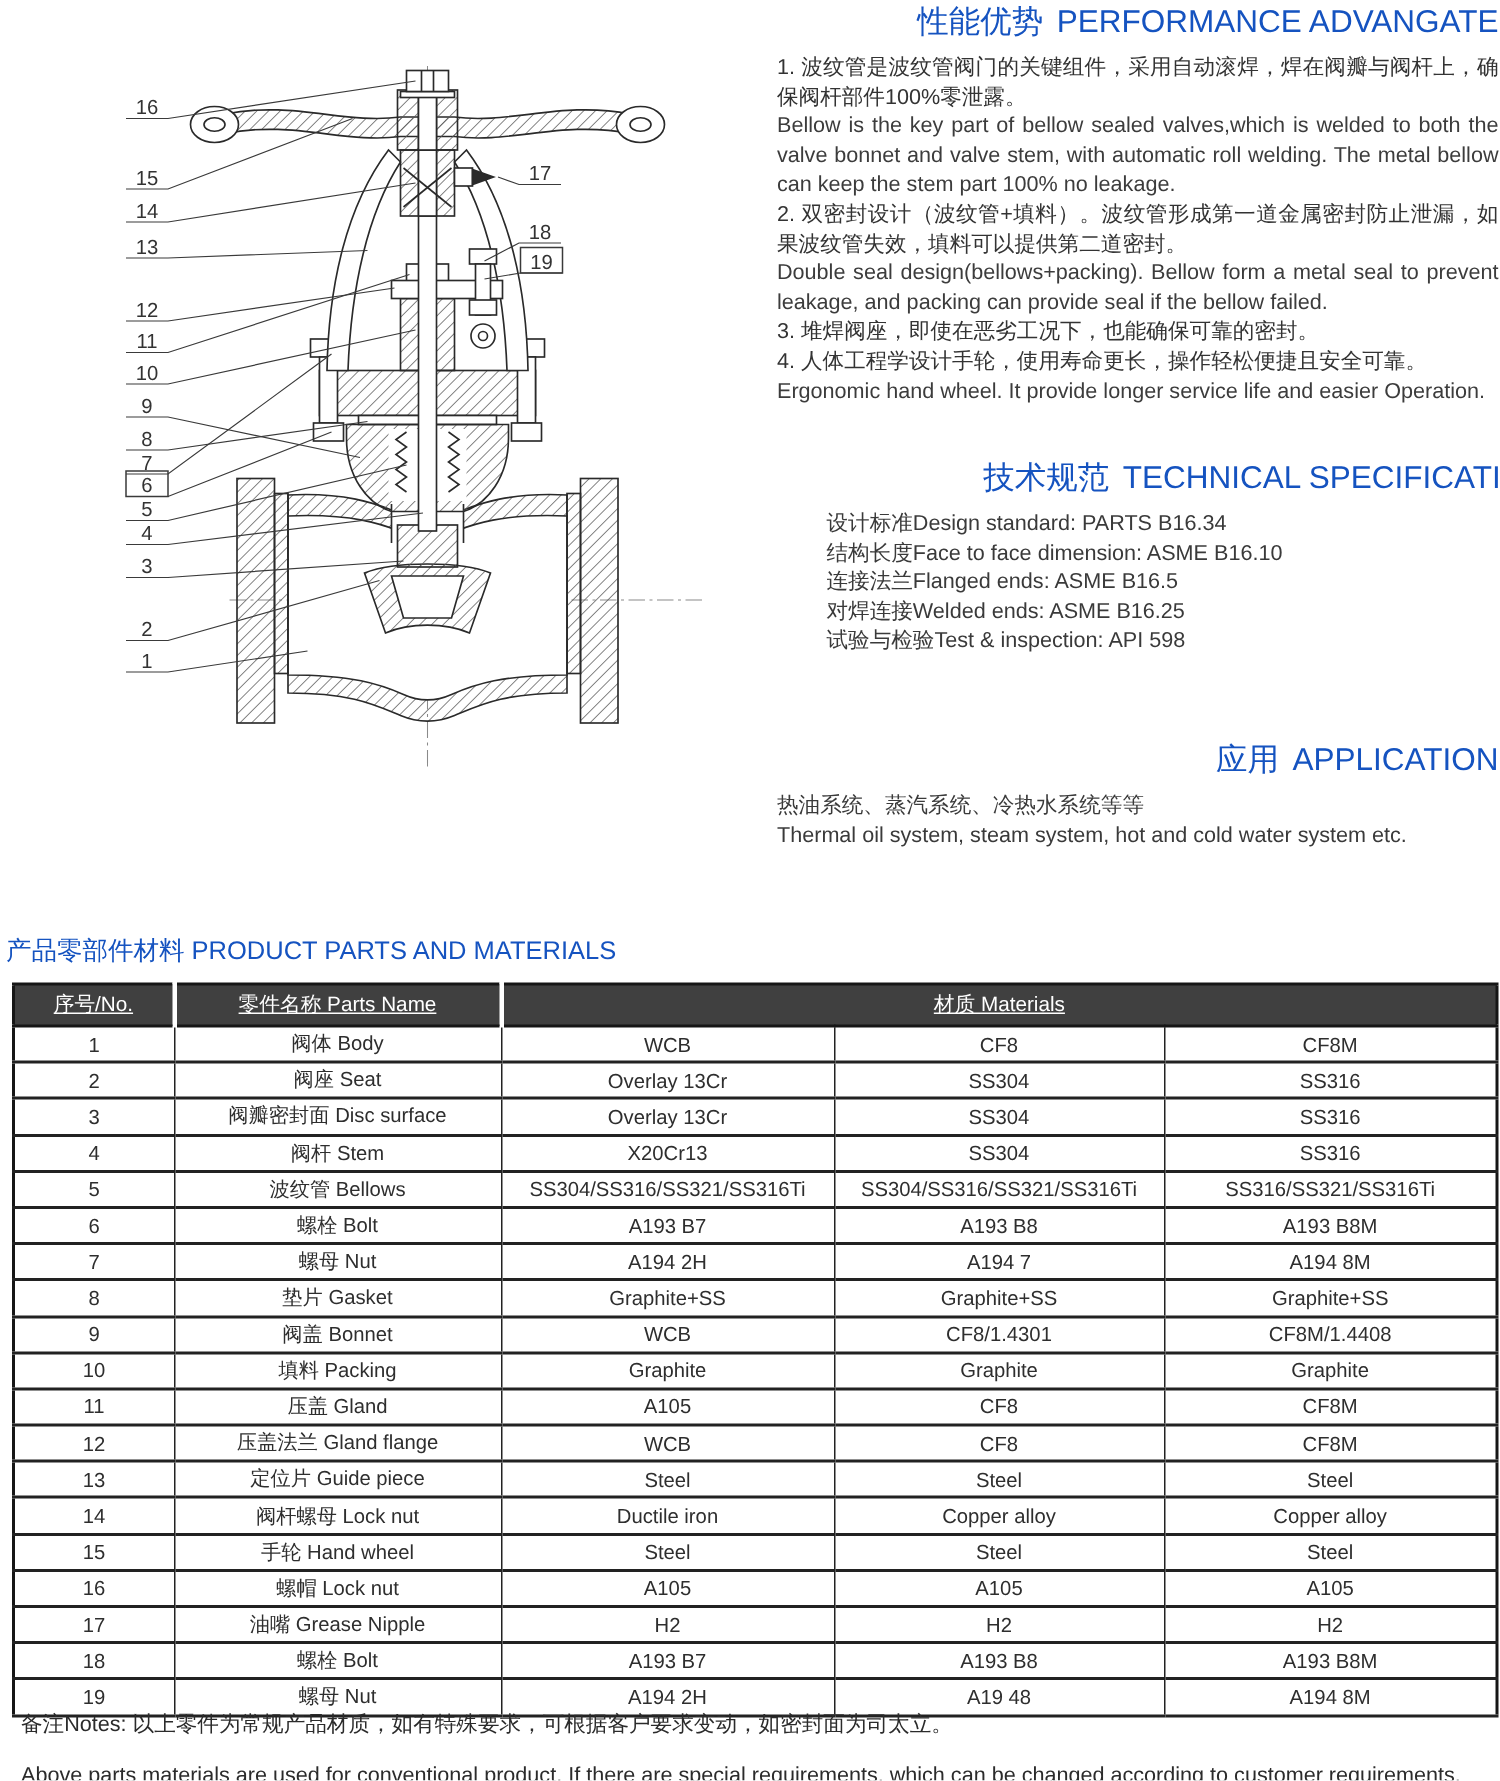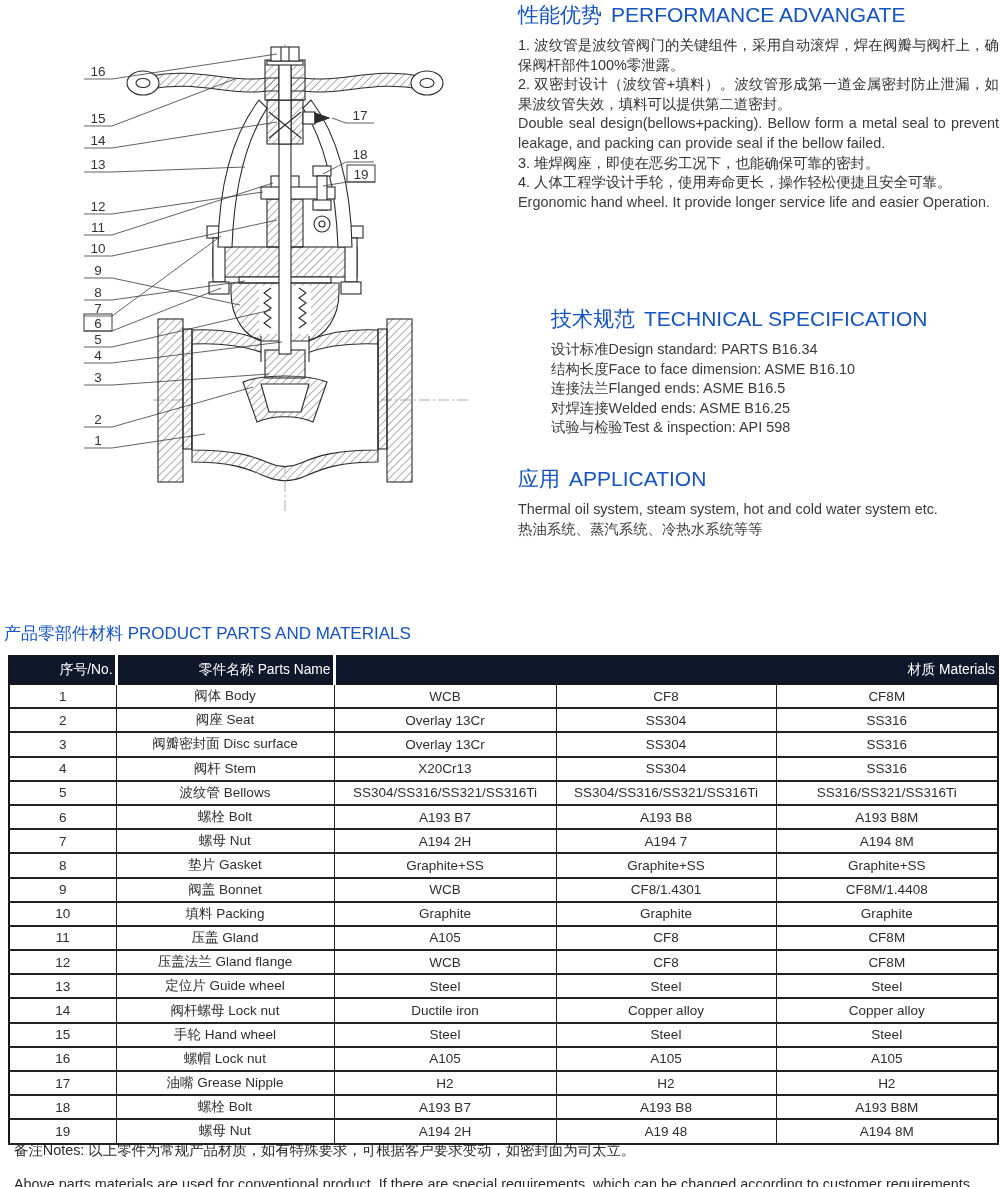--- a/index.html
+++ b/index.html
@@ -8,38 +8,39 @@
     font-family:"Liberation Sans","DejaVu Sans",sans-serif;color:#3a3a3a;
     overflow:hidden;
   }
   
   .drawing{position:absolute;left:55px;top:42px;width:420px;height:492px;}
   
   .right-col{position:absolute;left:518px;top:0;width:481px;height:560px;}
   .sec{position:absolute;left:0;width:100%;}
   .sec-perf{top:2px;}
   .sec-spec{top:306px;margin-left:33px;}
-  .sec-app{top:466px;}
-  .sec-title{margin:0 0 9px 0;font-size:21px;line-height:25px;color:#1553c0;font-weight:500;white-space:nowrap;}
+  .sec-app{top:494px;}
+  .sec-title{margin:0 0 9px 0;font-size:21px;line-height:25px;color:#1553c0;font-weight:500;white-space:nowrap;text-align:right;}
   .sec-title .t-en{margin-left:9px;}
   .sec p{margin:0;font-size:14.4px;line-height:19.6px;}
   .sec p.en{text-align:justify;color:#3c3c3c;}
   .sec p.zh{text-align:justify;color:#333333;}
   .sec-spec p,.sec-app p{text-align:left;}
   
   .parts-title{position:absolute;left:4px;top:621px;font-size:17px;line-height:26px;color:#1553c0;font-weight:500;}
   table.parts-table{
     position:absolute;left:8px;top:655px;width:989px;
     border-collapse:collapse;table-layout:fixed;
     border:2px solid #161616;
   }
   table.parts-table th{
-    background:#0f172a;color:#ffffff;font-size:13.8px;font-weight:500;
+    background:#404040;color:#ffffff;font-size:13.8px;font-weight:500;
     padding:4px 2px;border-top:2px solid #161616;border-bottom:2px solid #161616;
-    text-align:right;
+    text-align:center;
+    text-decoration:underline;
   }
   table.parts-table th + th{border-left:3px solid #ffffff;}
   table.parts-table td{
     border:2px solid #222222;border-left-width:1.5px;border-right-width:1.5px;
     font-size:13.5px;color:#2e2e2e;text-align:center;
     padding:1.6px 3px;height:19px;overflow:hidden;white-space:nowrap;
   }
   
   .notes{position:absolute;left:2px;top:1128px;width:996px;font-size:14.4px;line-height:21.6px;color:#2b2b2b;}
   .notes p{margin:12px;}
@@ -207,40 +208,41 @@
           <text x="306" y="137" text-anchor="middle" font-size="13.5" fill="#333333">19</text>
         </g>
       </g>
   </svg>
 
   <div class="right-col">
 
     <section class="sec sec-perf">
       <h2 class="sec-title"><span class="t-zh">性能优势</span><span class="t-en">PERFORMANCE ADVANGATE</span></h2>
       <p class="zh">1. 波纹管是波纹管阀门的关键组件，采用自动滚焊，焊在阀瓣与阀杆上，确保阀杆部件100%零泄露。</p>
+      <p class="en">Bellow is the key part of bellow sealed valves,which is welded to both the valve bonnet and valve stem, with automatic roll welding. The metal bellow can keep the stem part 100% no leakage.</p>
       <p class="zh">2. 双密封设计（波纹管+填料）。波纹管形成第一道金属密封防止泄漏，如果波纹管失效，填料可以提供第二道密封。</p>
       <p class="en">Double seal design(bellows+packing). Bellow form a metal seal to prevent leakage, and packing can provide seal if the bellow failed.</p>
       <p class="zh">3. 堆焊阀座，即使在恶劣工况下，也能确保可靠的密封。</p>
       <p class="zh">4. 人体工程学设计手轮，使用寿命更长，操作轻松便捷且安全可靠。</p>
       <p class="en">Ergonomic hand wheel. It provide longer service life and easier Operation.</p>
     </section>
 
     <section class="sec sec-spec">
       <h2 class="sec-title"><span class="t-zh">技术规范</span><span class="t-en">TECHNICAL SPECIFICATION</span></h2>
       <p>设计标准Design standard: PARTS B16.34</p>
       <p>结构长度Face to face dimension: ASME B16.10</p>
       <p>连接法兰Flanged ends: ASME B16.5</p>
       <p>对焊连接Welded ends: ASME B16.25</p>
       <p>试验与检验Test &amp; inspection: API 598</p>
     </section>
 
     <section class="sec sec-app">
       <h2 class="sec-title"><span class="t-zh">应用</span><span class="t-en">APPLICATION</span></h2>
+      <p>热油系统、蒸汽系统、冷热水系统等等</p>
       <p>Thermal oil system, steam system, hot and cold water system etc.</p>
-      <p>热油系统、蒸汽系统、冷热水系统等等</p>
     </section>
 
   </div>
 
   <div class="parts-title">产品零部件材料 PRODUCT PARTS AND MATERIALS</div>
 
   <table class="parts-table">
     <colgroup>
       <col style="width:107px">
         <col style="width:218px">
@@ -335,21 +337,21 @@
         </tr>
         <tr>
           <td>12</td>
           <td>压盖法兰  Gland  flange</td>
           <td>WCB</td>
           <td>CF8</td>
           <td>CF8M</td>
         </tr>
         <tr>
           <td>13</td>
-          <td>定位片  Guide  wheel</td>
+          <td>定位片  Guide  piece</td>
           <td>Steel</td>
           <td>Steel</td>
           <td>Steel</td>
         </tr>
         <tr>
           <td>14</td>
           <td>阀杆螺母  Lock  nut</td>
           <td>Ductile iron</td>
           <td>Copper alloy</td>
           <td>Copper alloy</td>

